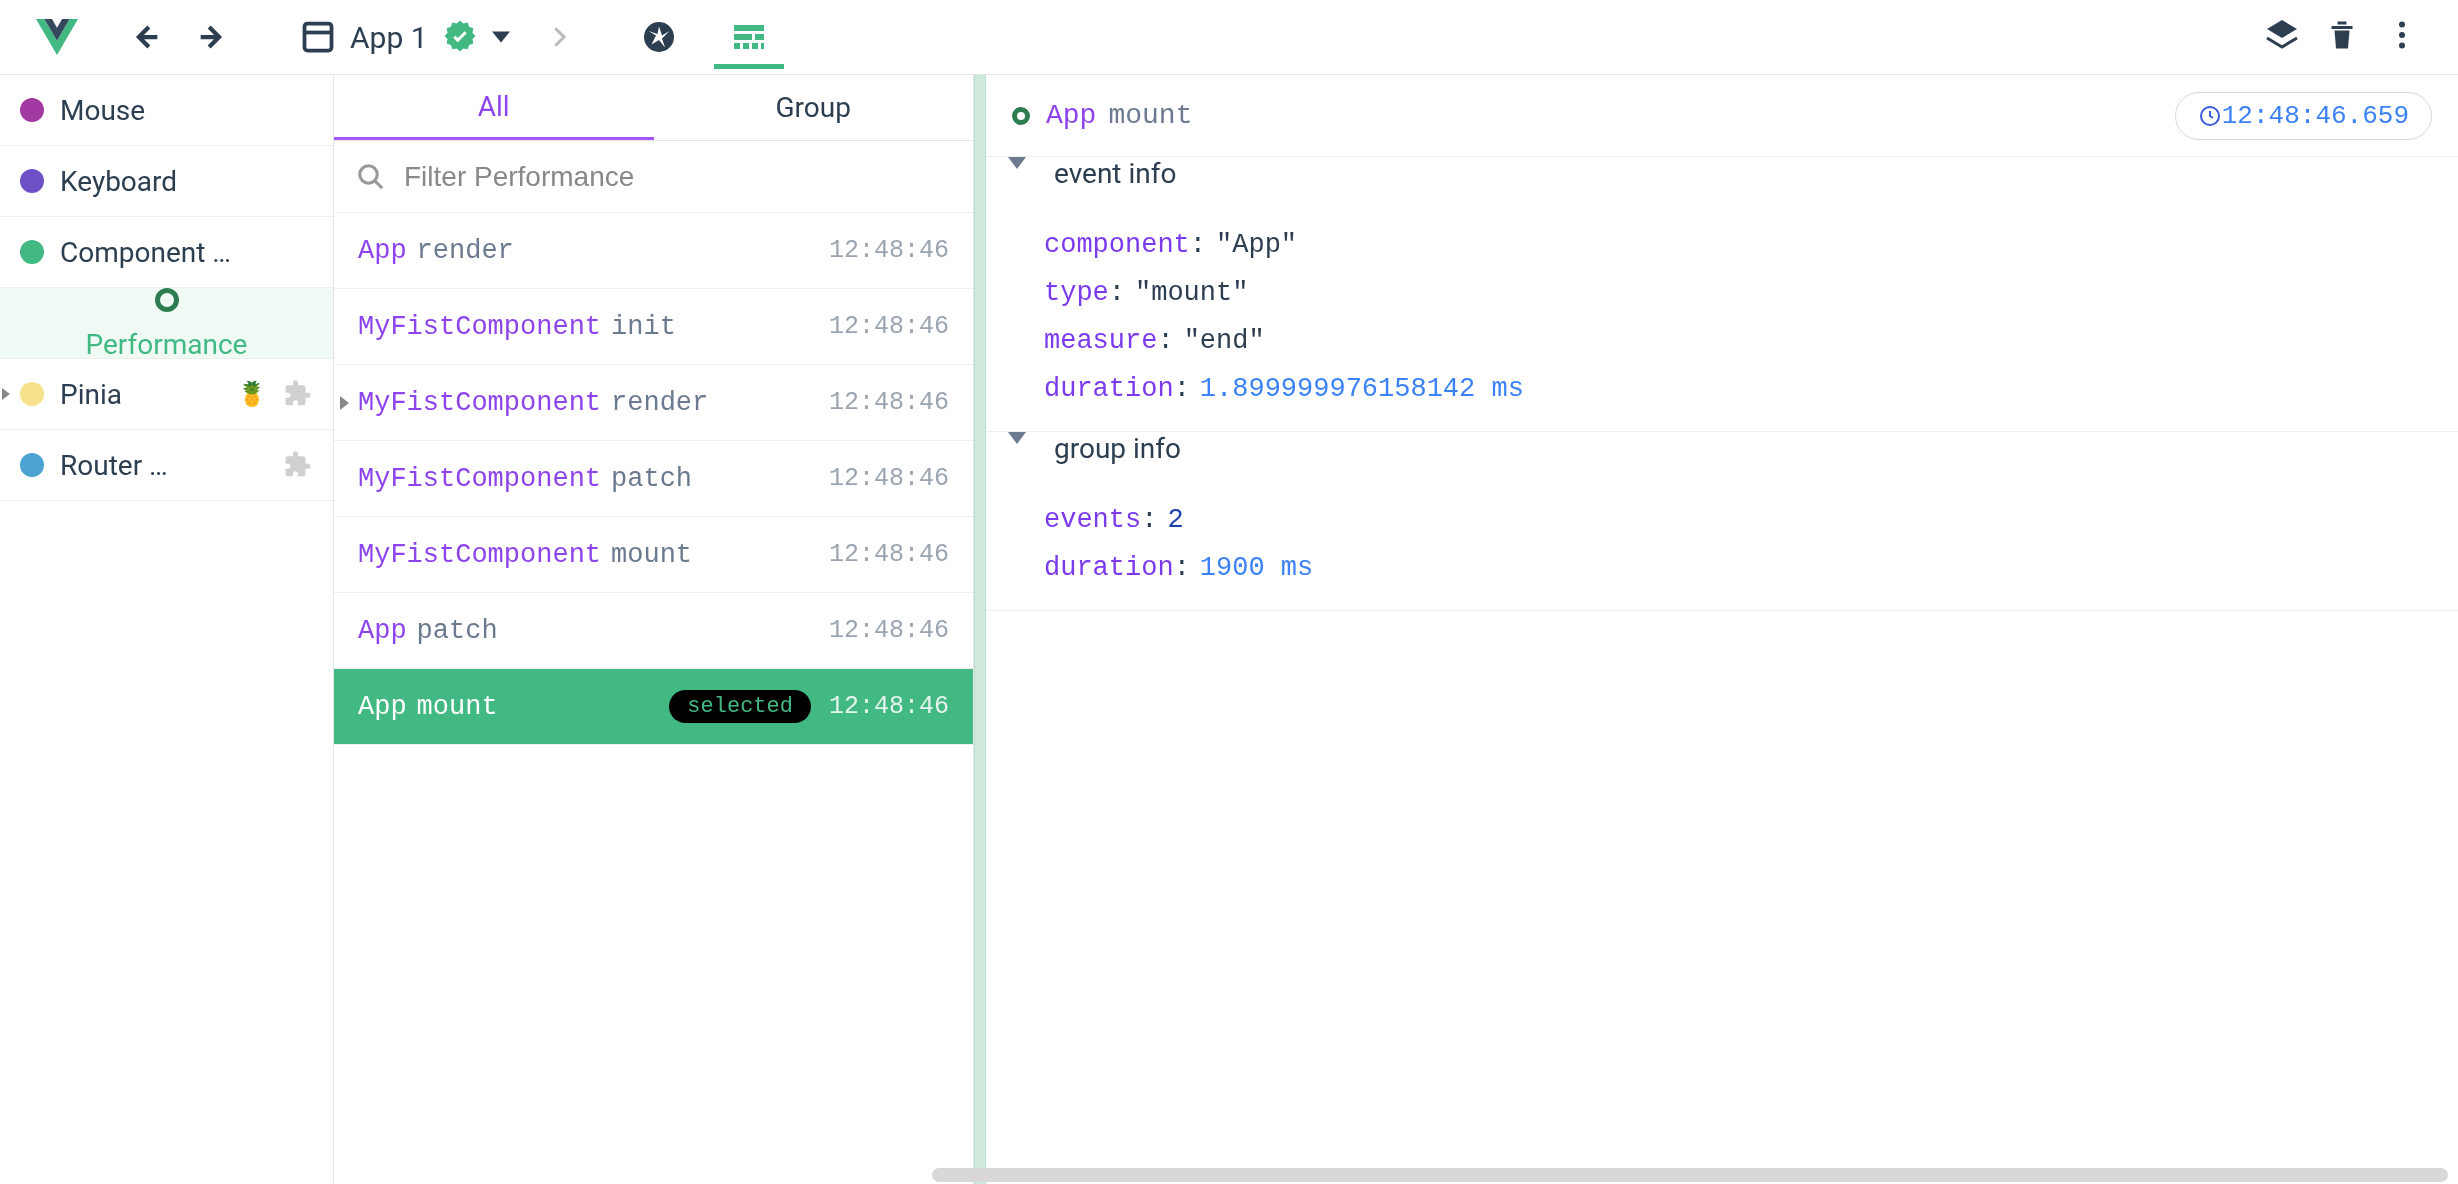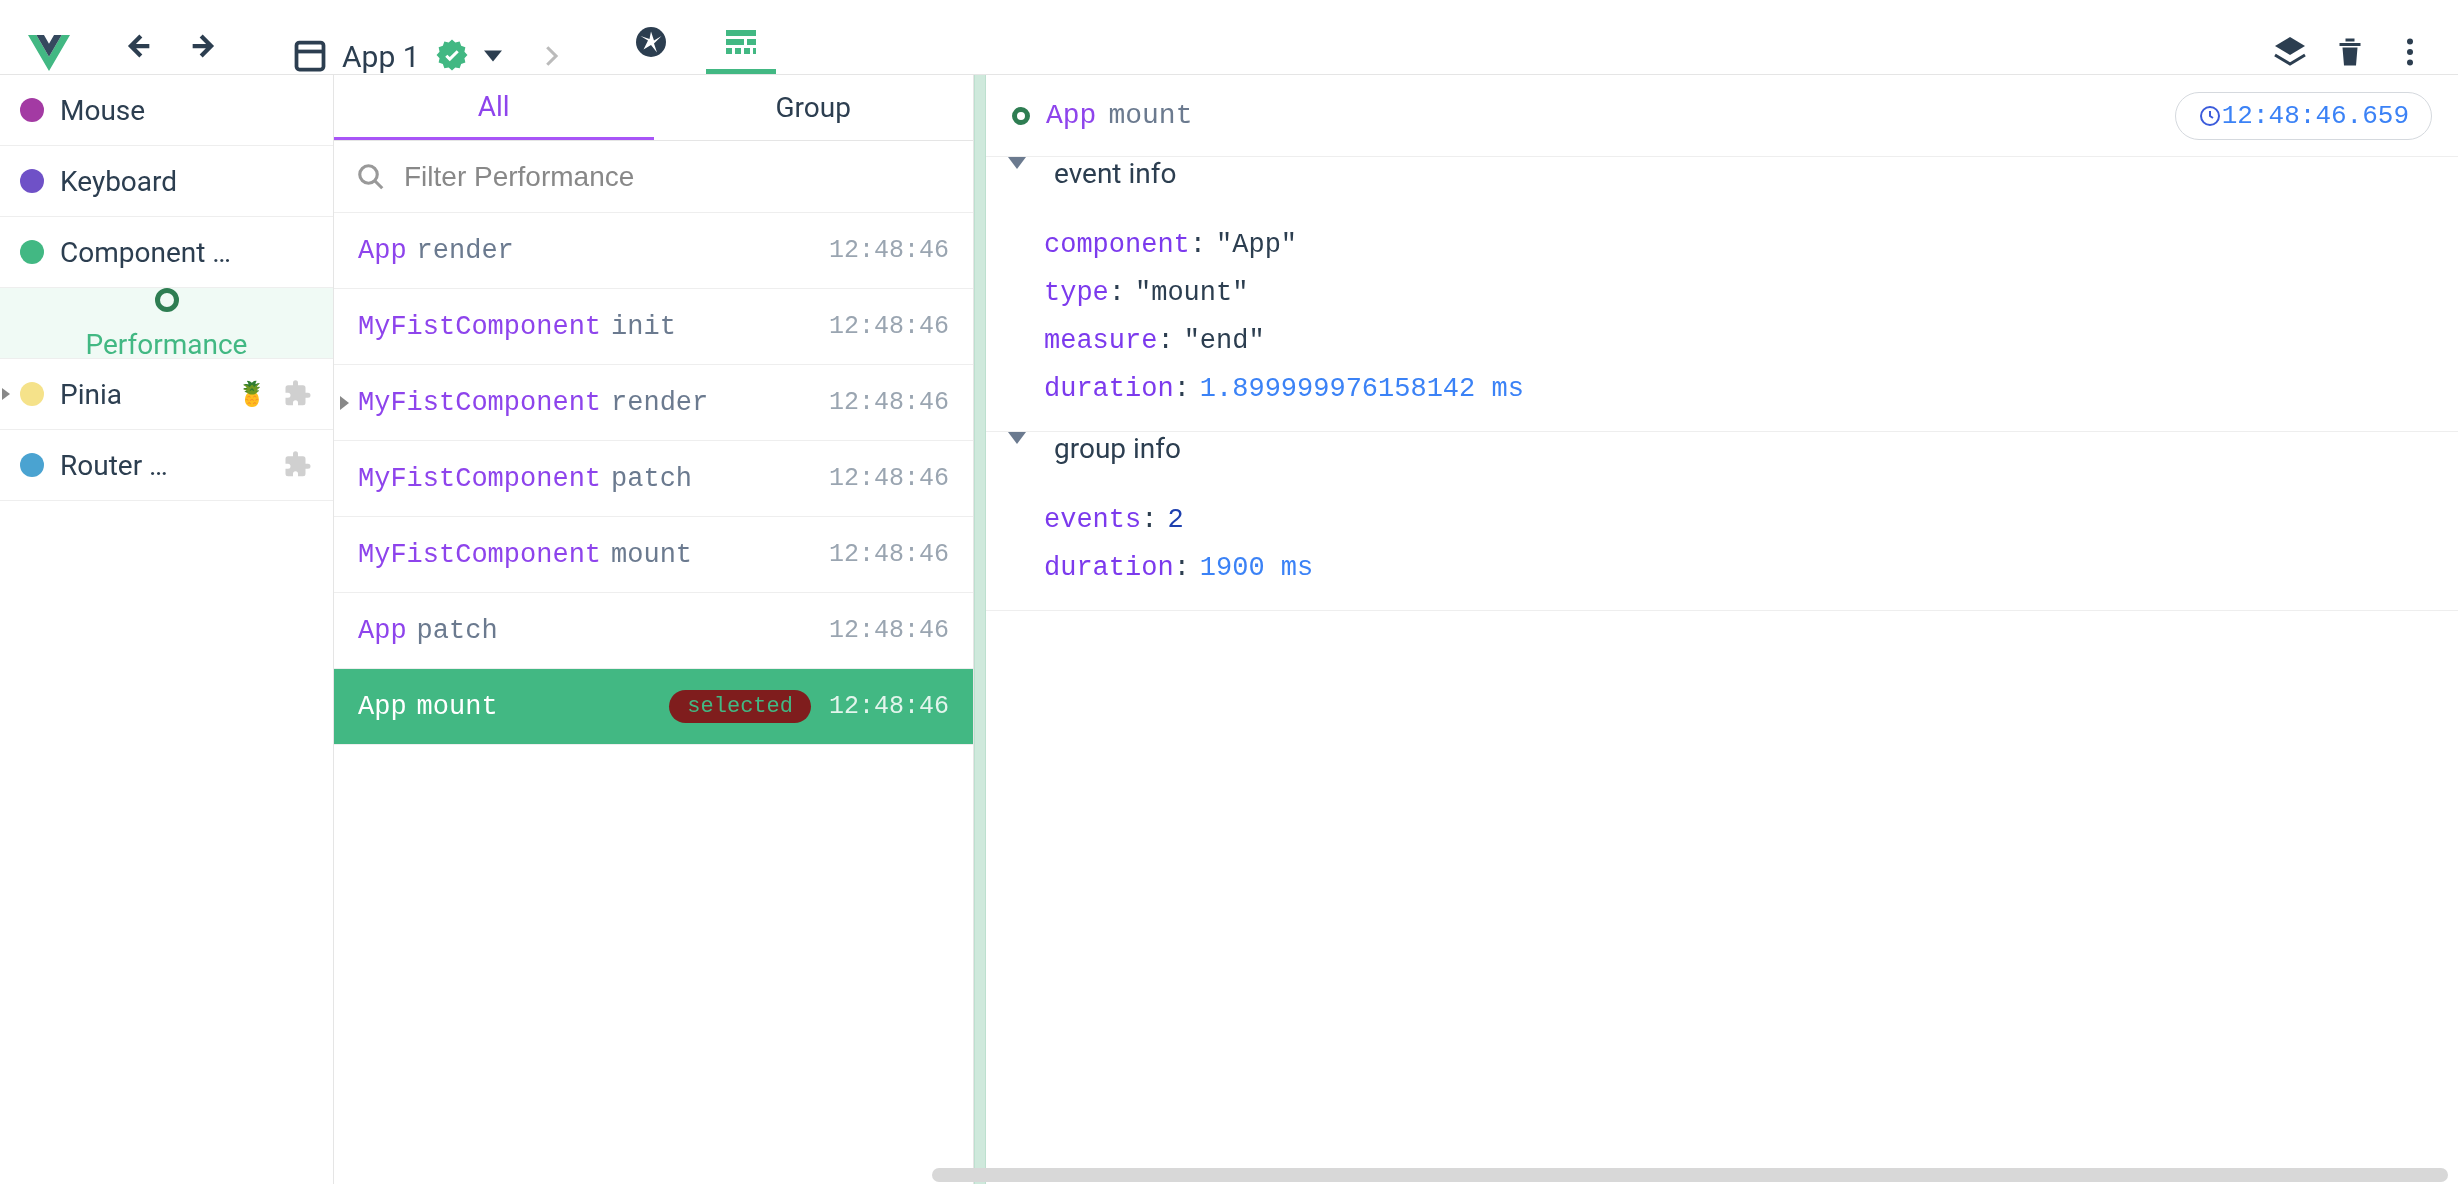--- a/index.html
+++ b/index.html
@@ -11,22 +11,22 @@
   height: 1184px;
   overflow: hidden;
 }
 .mono { font-family: "SF Mono", Consolas, "Liberation Mono", Menlo, monospace; }
 
 
 .toolbar {
   height: 75px;
   border-bottom: 1px solid #e5e5e5;
   display: flex;
-  align-items: flex-end;
-  padding: 0 20px;
+  align-items: center;
+  padding: 0 28px;
   gap: 10px;
 }
 .vue-logo { width: 42px; height: 42px; margin-left: 8px; margin-right: 30px; }
 .tb-btn {
   width: 56px; height: 56px;
   display: flex; align-items: center; justify-content: center;
   border-radius: 6px;
   cursor: pointer;
   color: #2c3e50;
 }
@@ -156,21 +156,21 @@
   color: #fff;
 }
 .ev-title { flex: 1; display: flex; gap: 10px; }
 .ev-comp { color: #8e44ec; }
 .ev-action { color: #6b7a8f; }
 .ev-row.selected .ev-comp,
 .ev-row.selected .ev-action { color: #fff; }
 .ev-time { color: #9aa5b1; font-size: 25px; }
 .ev-row.selected .ev-time { color: rgba(255,255,255,0.85); }
 .ev-badge {
-  background: #7f1d1d;
+  background: #000000;
   color: #42b883;
   border-radius: 20px;
   padding: 4px 18px;
   font-size: 22px;
   margin-right: 10px;
 }
 .ev-caret {
   position: absolute; left: 6px;
   width: 0; height: 0;
   border-top: 7px solid transparent;

